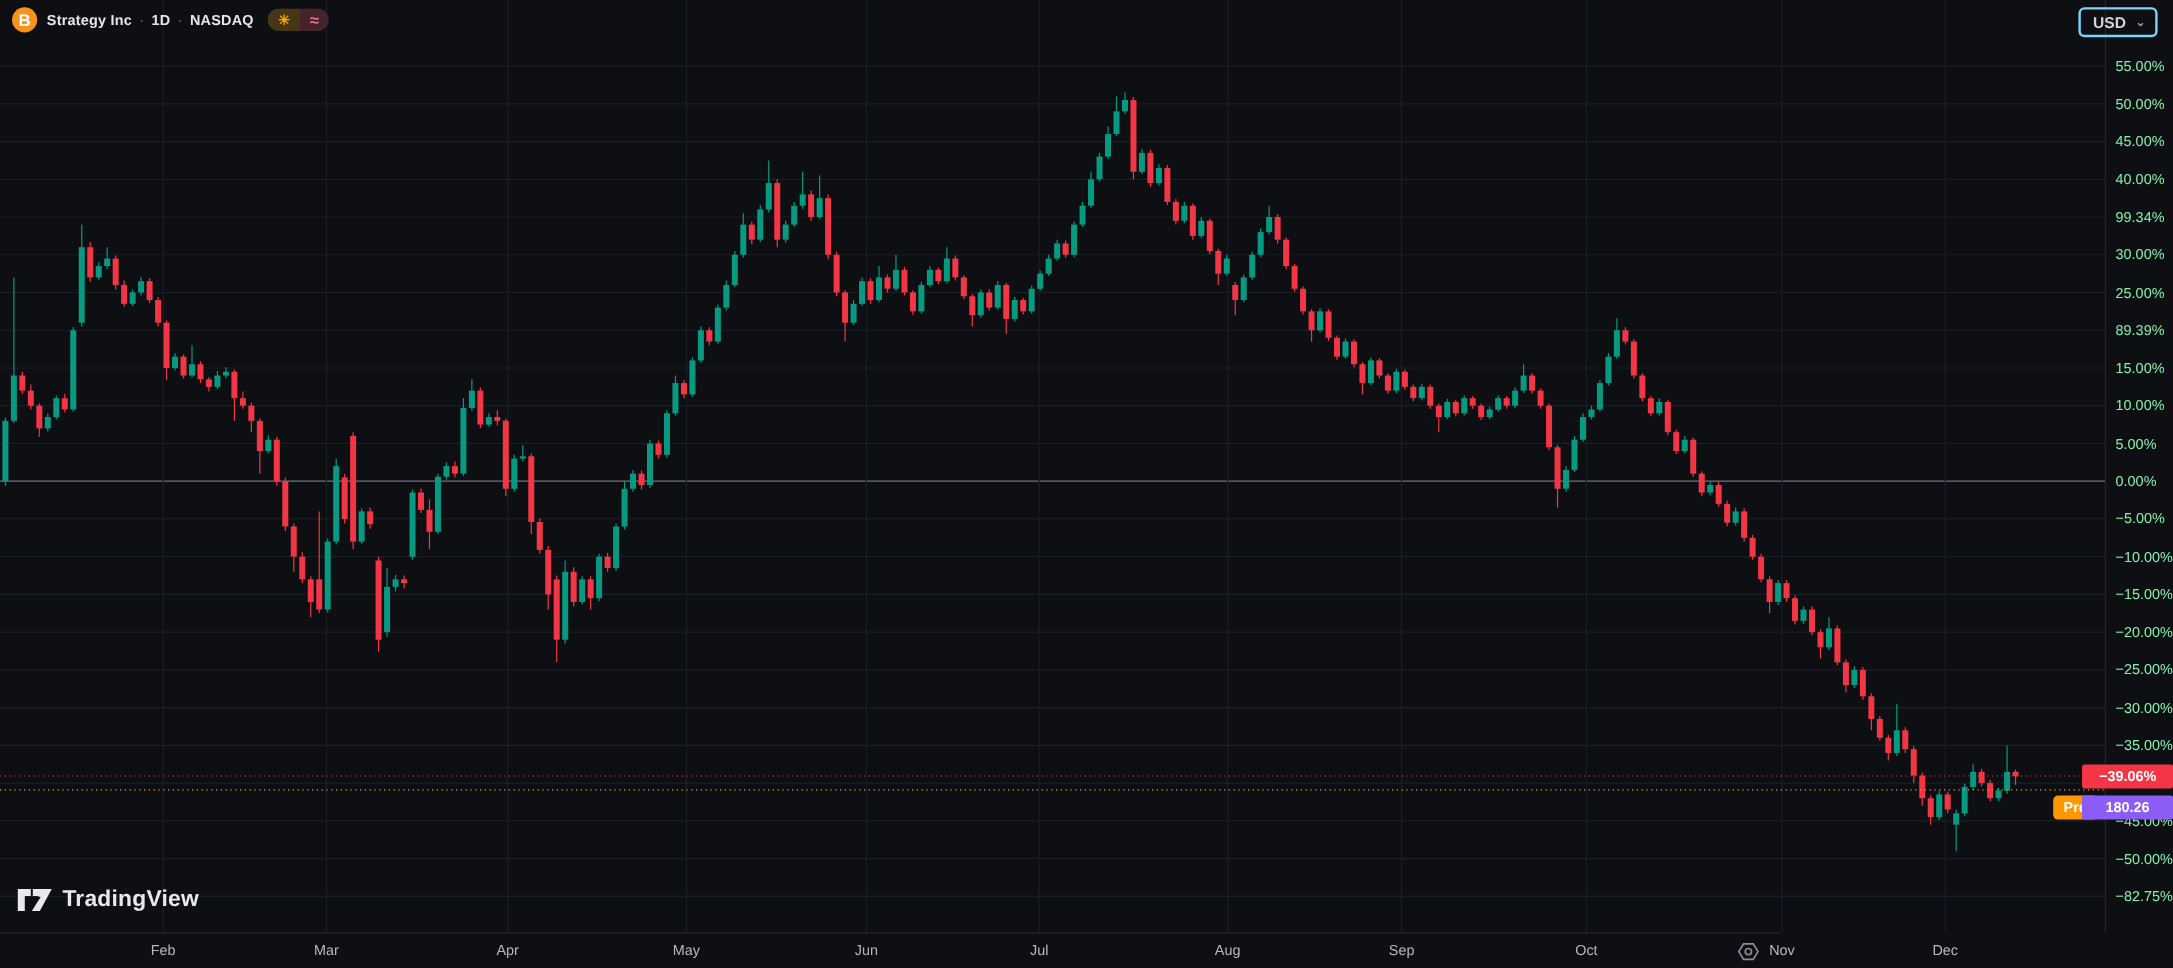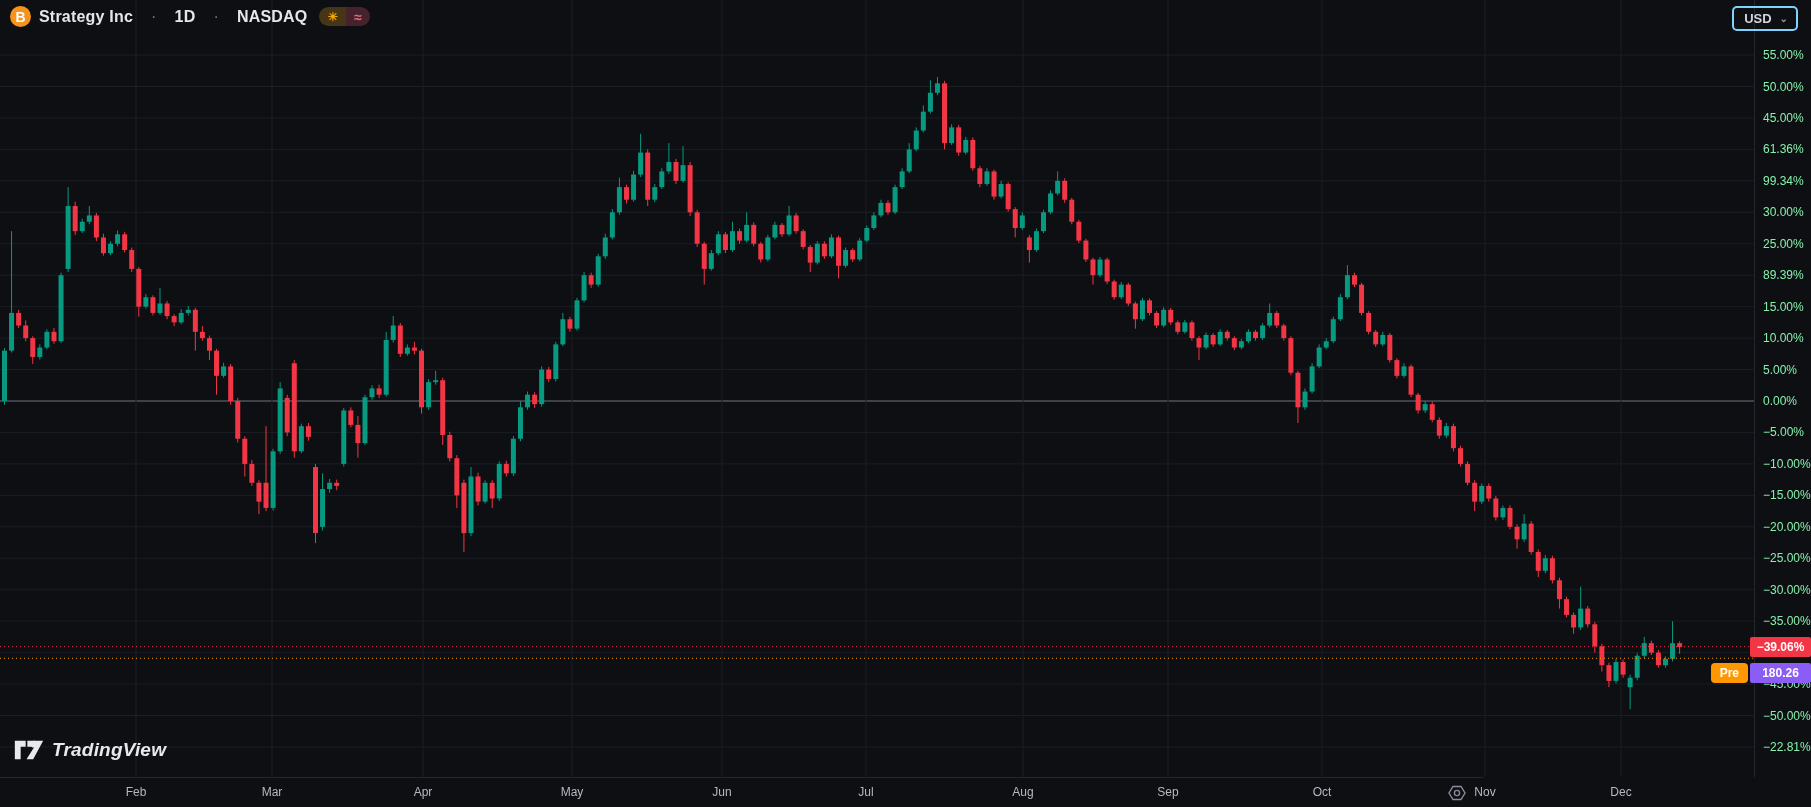--- a/index.html
+++ b/index.html
@@ -4,49 +4,49 @@
 <style>
   html,body{margin:0;padding:0;background:#0d0f13;}
   #app{position:relative;width:1811px;height:807px;background:#0d0f13;overflow:hidden;
        font-family:"Liberation Sans",sans-serif;-webkit-font-smoothing:antialiased;}
   #chart-svg{position:absolute;left:0;top:0;}
 
   
   .header{position:absolute;left:10px;top:6px;display:flex;align-items:center;gap:8px;z-index:30;}
   .sym-logo{width:21px;height:21px;border-radius:50%;background:#f7931a;color:#fff;
             display:flex;align-items:center;justify-content:center;font-weight:bold;font-size:14px;}
-  .sym-title{display:flex;align-items:center;gap:18px;color:#e4e6eb;font-size:16px;font-weight:600;letter-spacing:.2px;}
+  .sym-title{display:flex;align-items:center;gap:6px;color:#e4e6eb;font-size:12px;font-weight:600;letter-spacing:.2px;}
   .sym-title .dot{color:#787b86;font-weight:400;}
   .badge-pill{display:flex;align-items:stretch;height:19px;border-radius:10px;overflow:hidden;margin-left:4px;}
   .badge-seg{display:flex;align-items:center;justify-content:center;padding:0 8px;font-size:12px;font-weight:700;}
   .badge-seg.sun{background:#463516;color:#f7a600;}
   .badge-seg.approx{background:#46222c;color:#e5707e;font-size:14px;}
 
   
   .usd-btn{position:absolute;right:13px;top:6px;height:21px;padding:0 8px 0 10px;border:2px solid #7dd3fc;
            border-radius:5px;display:flex;align-items:center;gap:8px;color:#d1d4dc;font-size:13px;
            font-weight:600;background:transparent;z-index:40;cursor:pointer;}
   .usd-btn .chev{color:#9598a1;font-size:10px;}
 
   
   .price-axis{position:absolute;top:0;right:0;width:56px;height:777px;border-left:1px solid #23262f;z-index:20;cursor:ns-resize;}
   .price-label{position:absolute;left:8px;transform:translateY(-50%);color:#86efac;font-size:12px;white-space:nowrap;}
   .time-axis{position:absolute;left:0;top:777px;width:1483px;height:30px;border-top:1px solid #23262f;z-index:20;cursor:ew-resize;}
   .month-label{position:absolute;top:7px;transform:translateX(-50%);color:#b5b8c1;font-size:12px;}
   .tz-gear{position:absolute;right:16px;top:5px;cursor:pointer;}
 
   
-  .axis-badge{position:absolute;right:0;width:61px;height:20px;display:flex;align-items:center;justify-content:center;
+  .axis-badge{position:absolute;right:0;width:76px;height:20px;display:flex;align-items:center;justify-content:center;
               color:#fff;font-size:12px;font-weight:700;border-radius:2px;z-index:25;}
   .pre-pill{position:absolute;height:20px;padding:0 9px;display:flex;align-items:center;color:#fff;
             font-size:12px;font-weight:700;border-radius:4px;z-index:25;}
 
   
   .tv-logo{position:absolute;left:14px;top:739px;display:flex;align-items:center;gap:8px;z-index:15;}
-  .tv-logo .word{color:#e8e9ed;font-size:19px;font-weight:700;letter-spacing:.2px;font-style:italic;}
+  .tv-logo .word{color:#e8e9ed;font-size:19px;font-weight:700;letter-spacing:.2px;}
 </style>
 </head>
 <body>
 
 <div id="app">
 
   <svg id="chart-svg" width="1811" height="807">
       <line x1="0" y1="55.05000000000001" x2="1755" y2="55.05000000000001" stroke="#1a1e25" stroke-width="1"></line>
       <line x1="0" y1="86.5" x2="1755" y2="86.5" stroke="#1a1e25" stroke-width="1"></line>
       <line x1="0" y1="117.94999999999999" x2="1755" y2="117.94999999999999" stroke="#1a1e25" stroke-width="1"></line>
@@ -578,40 +578,40 @@
 
   <div class="usd-btn">
     <span>USD</span>
     <span class="chev">⌄</span>
   </div>
 
   <div class="price-axis" id="price-axis">
       <div class="price-label" style="top: 55.05px;">55.00%</div>
       <div class="price-label" style="top: 86.5px;">50.00%</div>
       <div class="price-label" style="top: 117.95px;">45.00%</div>
-      <div class="price-label" style="top: 149.4px;">61.36%</div>
+      <div class="price-label" style="top: 149.4px;">40.00%</div>
       <div class="price-label" style="top: 180.85px;">99.34%</div>
       <div class="price-label" style="top: 212.3px;">30.00%</div>
       <div class="price-label" style="top: 243.75px;">25.00%</div>
       <div class="price-label" style="top: 275.2px;">89.39%</div>
       <div class="price-label" style="top: 306.65px;">15.00%</div>
       <div class="price-label" style="top: 338.1px;">10.00%</div>
       <div class="price-label" style="top: 369.55px;">5.00%</div>
       <div class="price-label" style="top: 401px;">0.00%</div>
       <div class="price-label" style="top: 432.45px;">−5.00%</div>
       <div class="price-label" style="top: 463.9px;">−10.00%</div>
       <div class="price-label" style="top: 495.35px;">−15.00%</div>
       <div class="price-label" style="top: 526.8px;">−20.00%</div>
       <div class="price-label" style="top: 558.25px;">−25.00%</div>
       <div class="price-label" style="top: 589.7px;">−30.00%</div>
       <div class="price-label" style="top: 621.15px;">−35.00%</div>
       <div class="price-label" style="top: 652.6px;">−40.00%</div>
       <div class="price-label" style="top: 684.05px;">−45.00%</div>
       <div class="price-label" style="top: 715.5px;">−50.00%</div>
-      <div class="price-label" style="top: 746.95px;">−22.81%</div>
+      <div class="price-label" style="top: 746.95px;">−82.75%</div>
     </div>
 
   <div class="axis-badge" id="last-badge" style="background: rgb(242, 54, 69); top: 636.687px;">−39.06%</div>
   <div class="pre-pill" id="pre-prefix" style="background: rgb(255, 152, 0); top: 662.687px; right: 63px;">Pre</div>
   <div class="axis-badge" id="pre-badge" style="background: #8b5cf6; top: 662.687px;">180.26</div>
 
   <div class="time-axis" id="time-axis">
     <span class="tz-gear">
       <svg width="20" height="20" viewBox="0 0 20 20">
         <path d="M6 3.5 L14 3.5 L18 10 L14 16.5 L6 16.5 L2 10 Z" fill="none" stroke="#8a8d97" stroke-width="1.4"></path>

